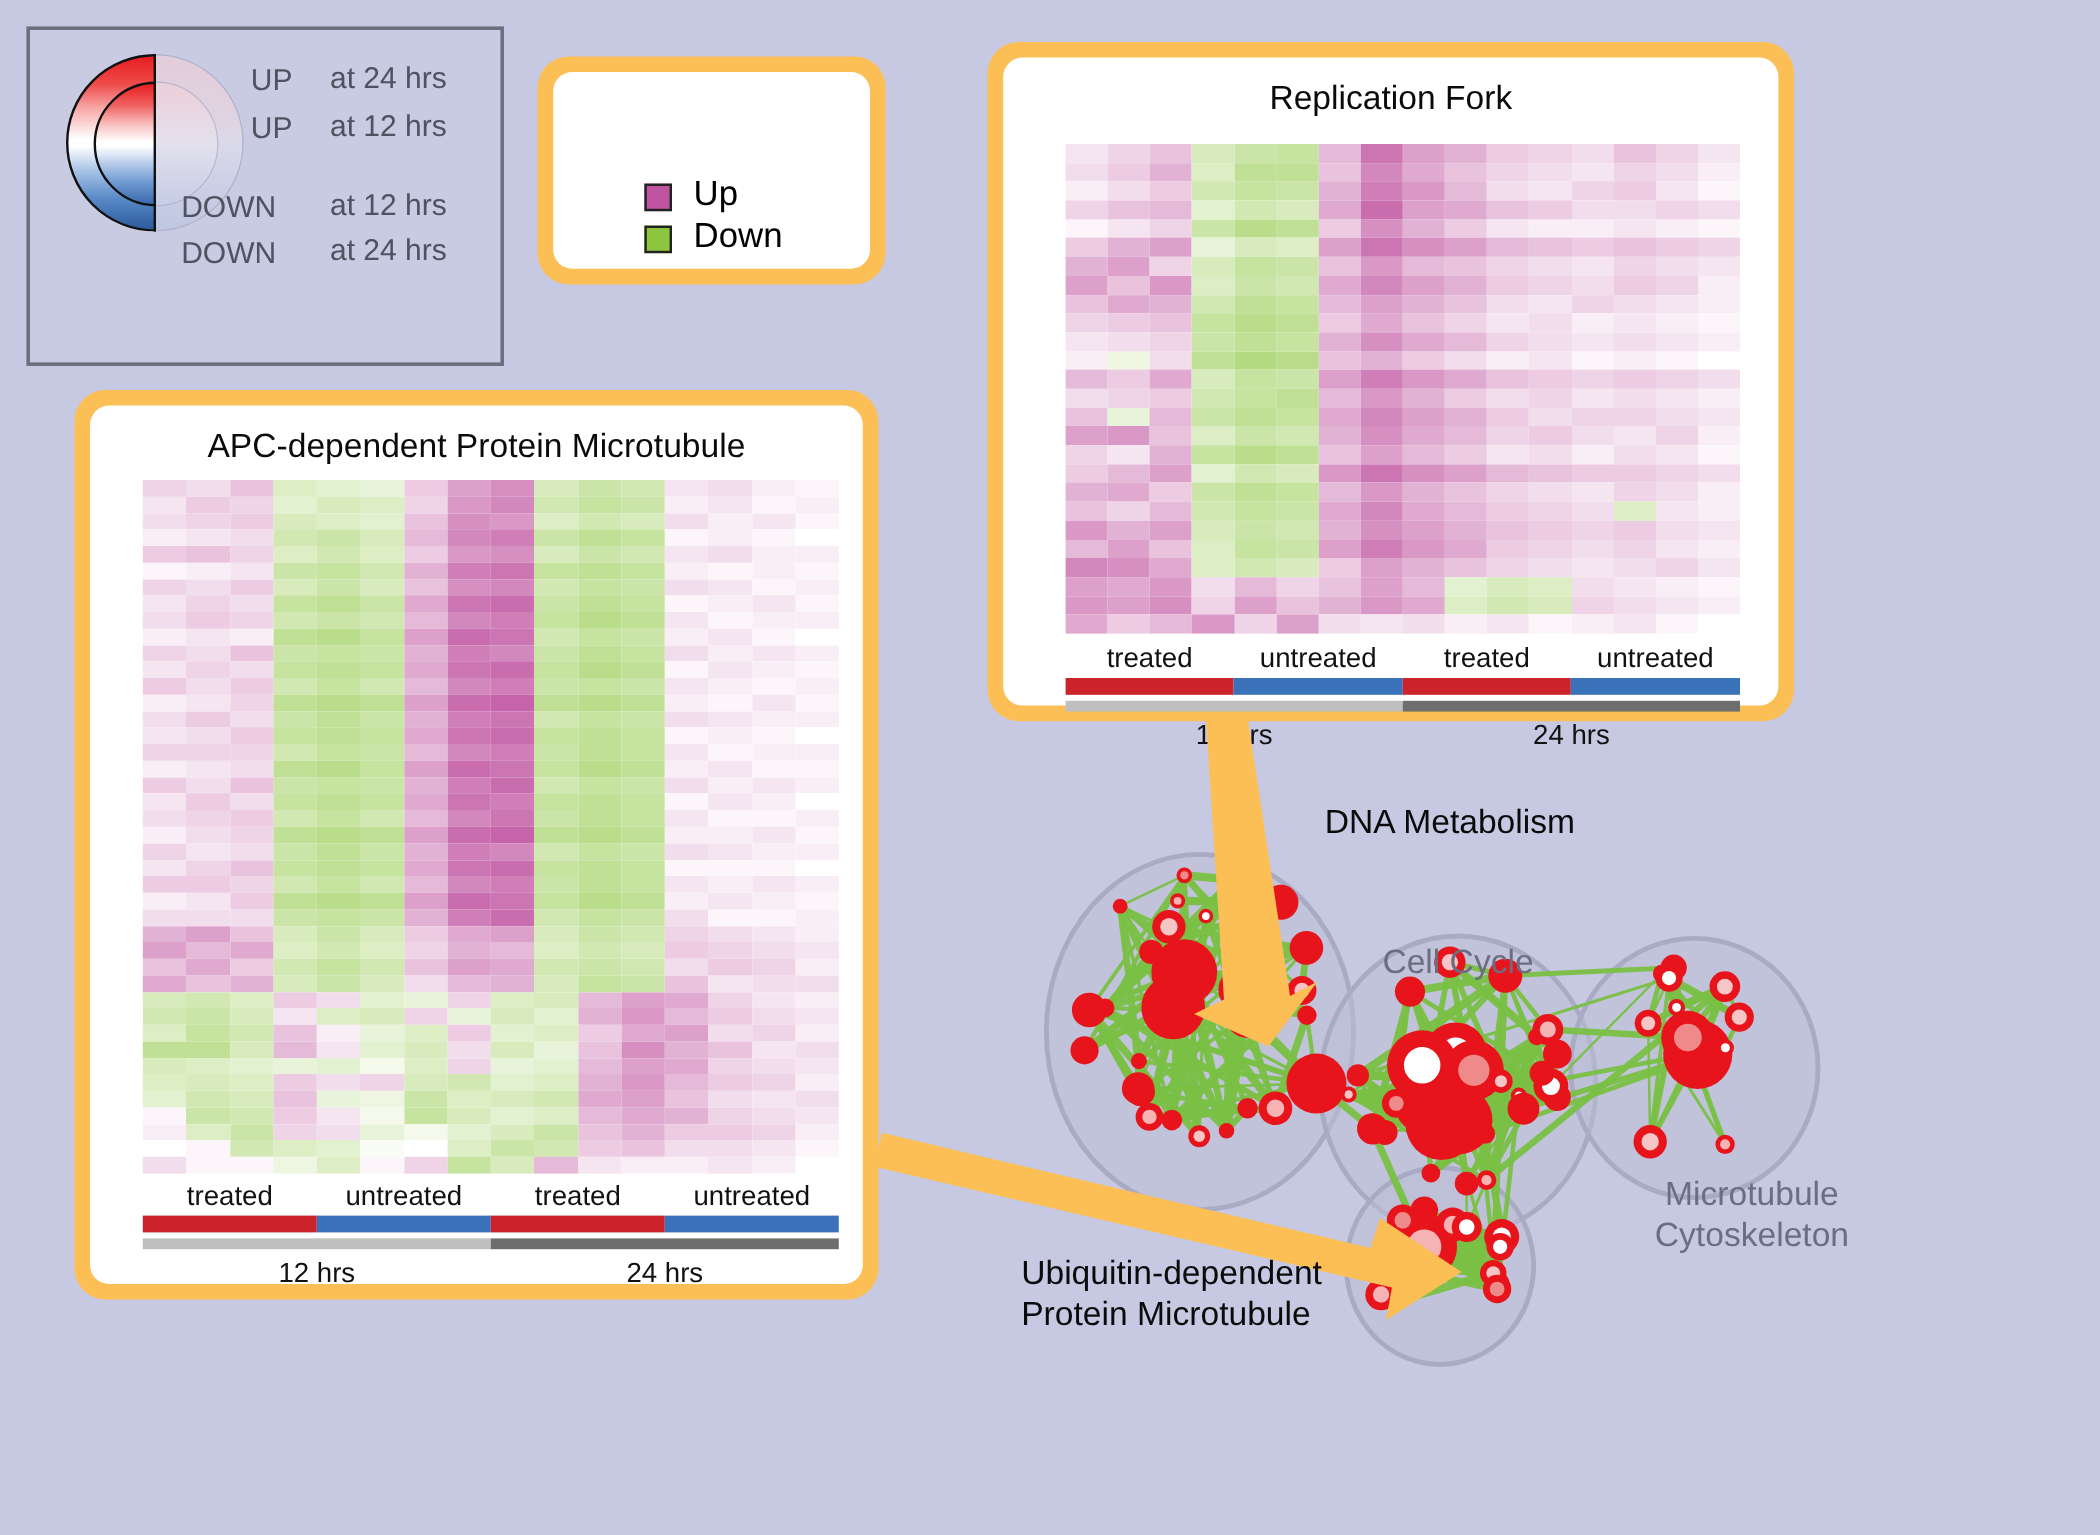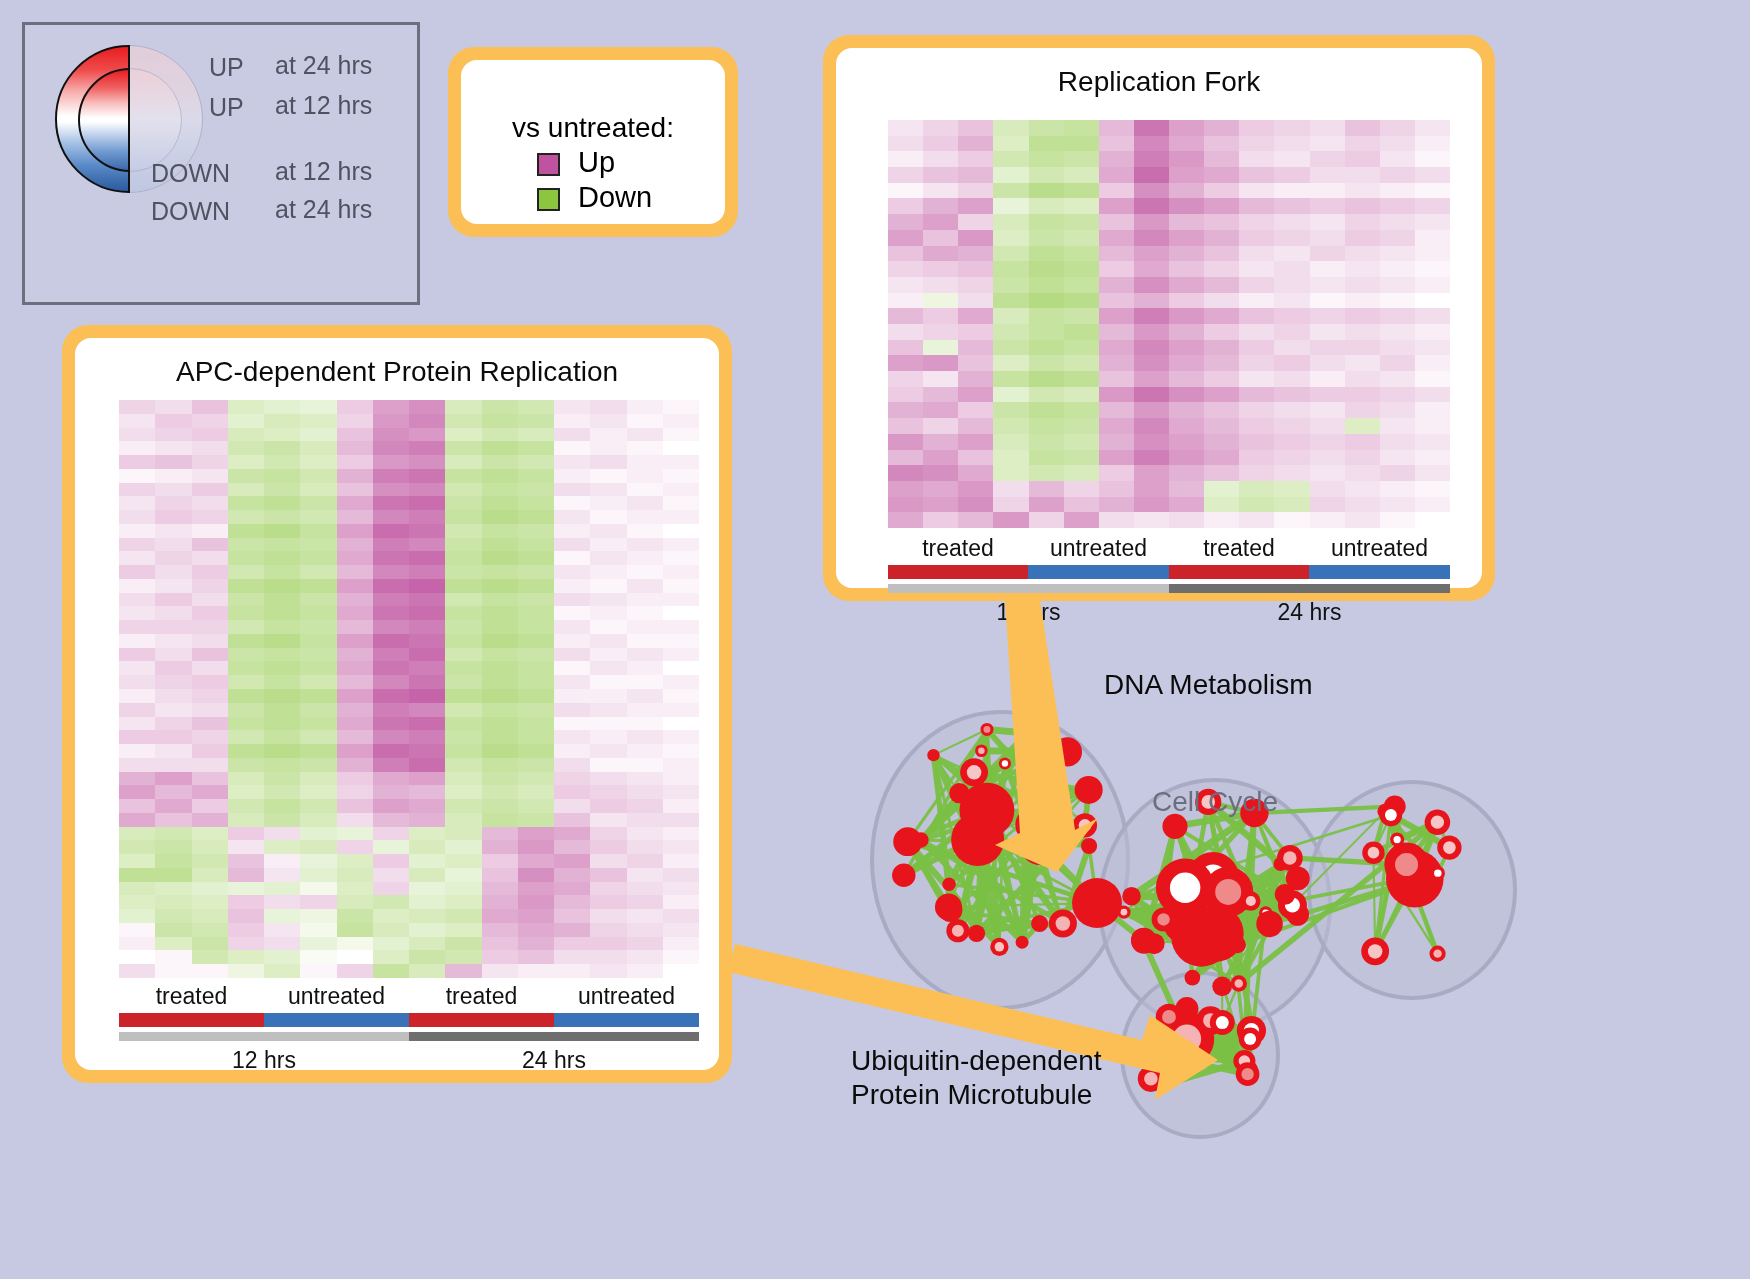--- a/index.html
+++ b/index.html
@@ -109,21 +109,20 @@
     <div class="lg-k" style="left:126px;top:134px;">DOWN</div>
     <div class="lg-row" style="left:250px;top:134px;">at 12 hrs</div>
 
     <div class="lg-k" style="left:126px;top:172px;">DOWN</div>
     <div class="lg-row" style="left:250px;top:172px;">at 24 hrs</div>
 
   </div>
 
   <div class="opanel" style="left:448px;top:47px;width:290px;height:190px;">
     <div class="inner">
-      <div class="est-text" style="top:50px;">vs untreated:</div>
 
       <div class="sw" id="sw-up" style="left:76px;top:93px;background:#bf53a0;"></div>
       <div class="sw-lbl" style="left:117px;top:86px;">Up</div>
 
       <div class="sw" id="sw-down" style="left:76px;top:128px;background:#8cc63f;"></div>
       <div class="sw-lbl" style="left:117px;top:121px;">Down</div>
     </div>
   </div>
 
   <div class="opanel" style="left:823px;top:35px;width:672px;height:566px;">
@@ -562,21 +561,21 @@
       <div class="tbar" style="left:52px;top:536px;width:281px;background:#bfbfbf;"></div>
       <div class="tbar" style="left:333px;top:536px;width:281px;background:#6e6e6e;"></div>
 
       <div class="tlbl" style="left:52px;top:551px;width:281px;">12 hrs</div>
       <div class="tlbl" style="left:333px;top:551px;width:281px;">24 hrs</div>
     </div>
   </div>
 
   <div class="opanel" style="left:62px;top:325px;width:670px;height:758px;">
     <div class="inner">
-      <div class="ptitle" style="top:18px;">APC-dependent Protein Replication</div>
+      <div class="ptitle" style="top:18px;">APC-dependent Protein Microtubule</div>
 
       <div class="hm" id="hm-apc" style="left: 44px; top: 62px; width: 580px; height: 578px; grid-template-columns: repeat(16, 1fr); grid-template-rows: repeat(42, 1fr);">
           <div style="background:rgb(239,212,231)"></div>
           <div style="background:rgb(242,221,236)"></div>
           <div style="background:rgb(233,195,222)"></div>
           <div style="background:rgb(221,238,197)"></div>
           <div style="background:rgb(226,241,207)"></div>
           <div style="background:rgb(232,244,217)"></div>
           <div style="background:rgb(236,203,227)"></div>
           <div style="background:rgb(220,160,203)"></div>
@@ -1732,16 +1731,18 @@
       <circle cx="1143" cy="940" r="12" fill="#e8141c"></circle>
     </svg>
 
   <svg width="1750" height="1279" viewBox="0 0 1750 1279" style="position:absolute;left:0;top:0;pointer-events:none;">
     <polygon points="1005,600 1040,600 1075,830 1098,818 1057,872 995,845 1020,833" fill="#fbbf55"></polygon>
     <polygon points="735,944 1142,1040 1150,1015 1218,1060 1155,1100 1160,1073 728,972" fill="#fbbf55"></polygon>
   </svg>
 
   <div class="netlbl" style="left:1104px;top:668px;color:#0b0b0b;">DNA Metabolism</div>
   <div class="netlbl" style="left:1152px;top:785px;color:#6b6e80;">Cell Cycle</div>
+  <div class="netlbl" style="left:1379px;top:978px;color:#6b6e80;text-align:center;">Microtubule
+Cytoskeleton</div>
   <div class="netlbl" style="left:851px;top:1044px;color:#0b0b0b;">Ubiquitin-dependent
 Protein Microtubule</div>
 
 </div>
 
 </body></html>

